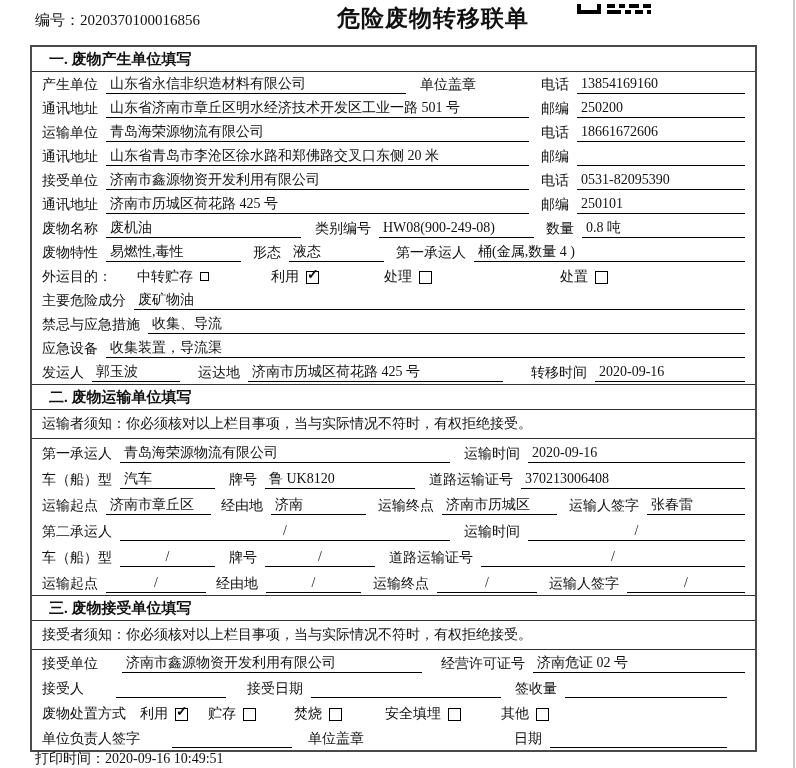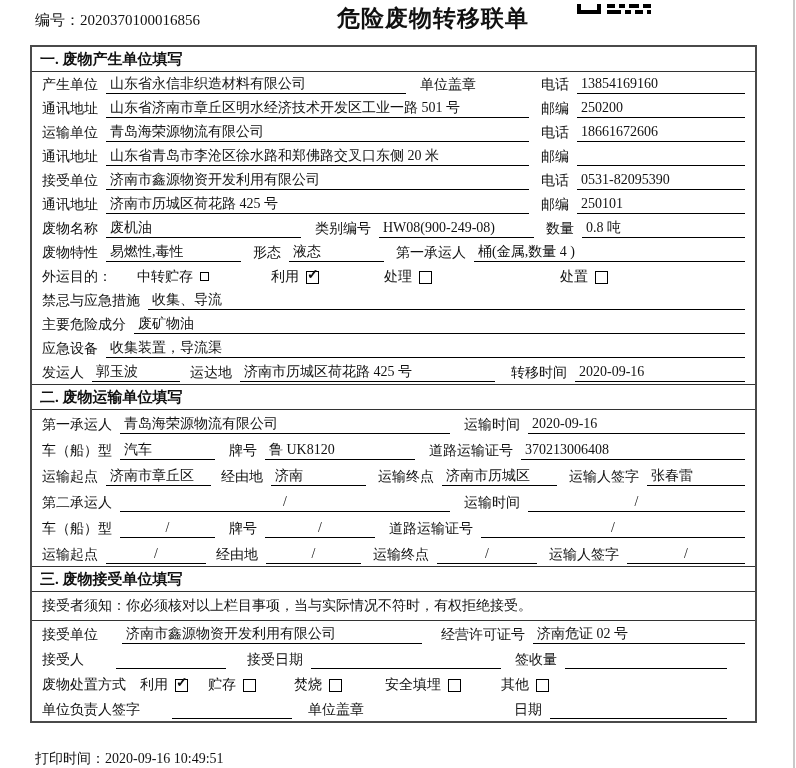--- a/index.html
+++ b/index.html
@@ -7,21 +7,21 @@
     width:796px;height:768px;background:#ffffff;position:relative;overflow:hidden;
     font-family:"Liberation Serif","DejaVu Serif",serif;color:#111;
   }
   .doc-no{position:absolute;left:35px;top:11px;font-size:15px;white-space:nowrap;}
   .doc-title{position:absolute;left:433px;top:3px;transform:translateX(-50%);
     font-size:23px;font-weight:bold;letter-spacing:1px;white-space:nowrap;}
   .qr{position:absolute;left:577px;top:0;}
   .page-edge{position:absolute;right:1px;top:0;width:2px;height:100%;background:#c9c9c9;}
   .tbl{position:absolute;left:30px;top:45px;width:727px;box-sizing:border-box;
     border:2px solid #4a4a4a;background:#fff;}
-  .sec-h{font-weight:bold;font-size:15px;height:22px;line-height:22px;padding:1px 8px;
+  .sec-h{font-weight:bold;font-size:15px;height:22px;line-height:22px;padding:1px 17px;
     border-bottom:1px solid #333;}
   .bt{border-top:1px solid #333;}
   .notice{font-size:14px;padding:5px 10px;border-bottom:1px solid #333;white-space:nowrap;}
   .r{display:flex;align-items:flex-end;height:24px;padding:0 10px 2px 10px;
     font-size:14px;box-sizing:border-box;}
   .s2 .r{height:26px;justify-content:space-between;}
   .s3 .r{height:25px;}
   .l{white-space:nowrap;}
   .u{border-bottom:1px solid #000;padding:0 4px;white-space:nowrap;overflow:hidden;
     box-sizing:border-box;display:inline-block;min-height:18px;}
@@ -140,46 +140,47 @@
         <span class="l">处理</span>
         <span class="cb"></span>
       </span>
       <span class="cbi" style="margin-left:128px">
         <span class="l">处置</span>
         <span class="cb"></span>
       </span>
     </div>
 
     <div class="r">
+      <span class="l">主要危险成分</span>
+      <span class="u ml f">废矿物油</span>
+    </div>
+
+    <div class="r">
       <span class="l">禁忌与应急措施</span>
       <span class="u ml f">收集、导流</span>
     </div>
 
     <div class="r">
-      <span class="l">主要危险成分</span>
-      <span class="u ml f">废矿物油</span>
-    </div>
-
-    <div class="r">
       <span class="l">应急设备</span>
       <span class="u ml f">收集装置，导流渠</span>
     </div>
 
     <div class="r">
       <span class="l">发运人</span>
       <span class="u ml" style="width:88px">郭玉波</span>
-      <span class="l" style="margin-left:10px">运达地</span>
+      <span class="l" style="margin-left:18px">运达地</span>
       <span class="u ml" style="width:255px">济南市历城区荷花路 425 号</span>
-      <span class="l" style="margin-left:16px">转移时间</span>
+      <span class="l" style="margin-left:28px">转移时间</span>
       <span class="u ml f">2020-09-16</span>
     </div>
   </div>
 
   <div class="s2">
     <div class="sec-h bt">二. 废物运输单位填写</div>
+    <div class="notice">运输者须知：你必须核对以上栏目事项，当与实际情况不符时，有权拒绝接受。</div>
 
     <div class="r">
       <span class="l">第一承运人</span>
       <span class="u ml" style="width:330px">青岛海荣源物流有限公司</span>
       <span class="l" style="margin-left:14px">运输时间</span>
       <span class="u ml f">2020-09-16</span>
     </div>
 
     <div class="r">
       <span class="l">车（船）型</span>

